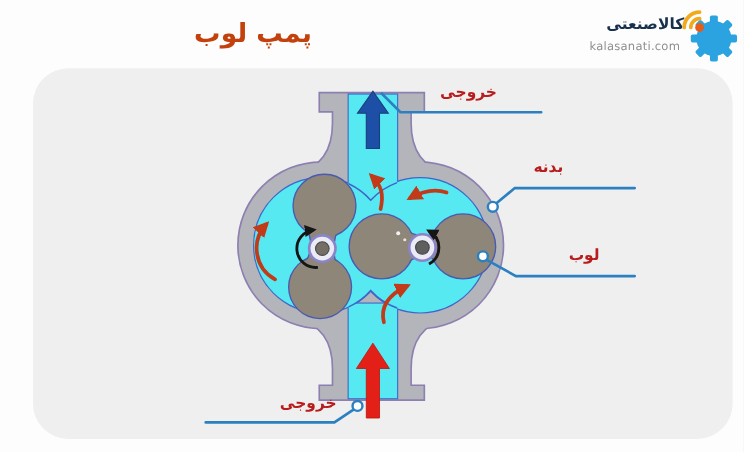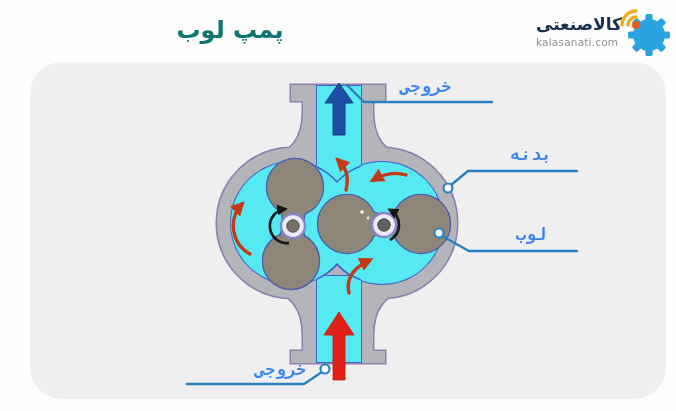--- a/index.html
+++ b/index.html
@@ -7,41 +7,40 @@
     width:676px;height:411px;position:relative;overflow:hidden;
     background:#fdfdfd;
     font-family:"DejaVu Sans","Liberation Sans",sans-serif;
   }
   .panel{
     position:absolute;left:30px;top:62px;width:636px;height:337px;
     background:#efefef;border-radius:32px;
   }
   .page-title{
     position:absolute;left:0;top:16px;width:460px;text-align:center;
-    font-size:24px;font-weight:800;color:#0f766e;letter-spacing:0;
+    font-size:24px;font-weight:800;color:#c2410c;letter-spacing:0;
     direction:rtl;
   }
   .logo{position:absolute;right:4px;top:2px;width:136px;height:56px;}
   .logo .brand{
     position:absolute;right:50px;top:12px;width:86px;text-align:right;
-    font-size:17px;font-weight:800;color:#17304d;direction:rtl;
+    font-size:14px;font-weight:800;color:#17304d;direction:rtl;
   }
   .logo .domain{
     position:absolute;right:52px;top:34px;width:84px;
     font-size:10.5px;color:#8f8f8f;letter-spacing:.2px;
   }
   .logo svg{position:absolute;right:2px;top:4px;}
   svg.diagram{position:absolute;left:0;top:0;}
   .lbl{
-    position:absolute;font-size:17px;font-weight:700;color:#3b82f6;direction:rtl;
+    position:absolute;font-size:14px;font-weight:700;color:#b91c1c;direction:rtl;
     white-space:nowrap;
-    font-family:Liberation Mono, monospace;
   }
   .lbl.outlet{left:400px;top:76px;width:92px;text-align:left;}
-  .lbl.body  {left:485px;top:144px;width:92px;text-align:center;}
+  .lbl.body  {left:485px;top:144px;width:92px;text-align:left;}
   .lbl.lobe  {left:485px;top:224px;width:92px;text-align:center;}
   .lbl.inlet {left:186px;top:359px;width:120px;text-align:right;}
 </style>
 </head>
 <body>
 
 <div class="panel"></div>
 
 <div class="page-title">پمپ لوب</div>
 

